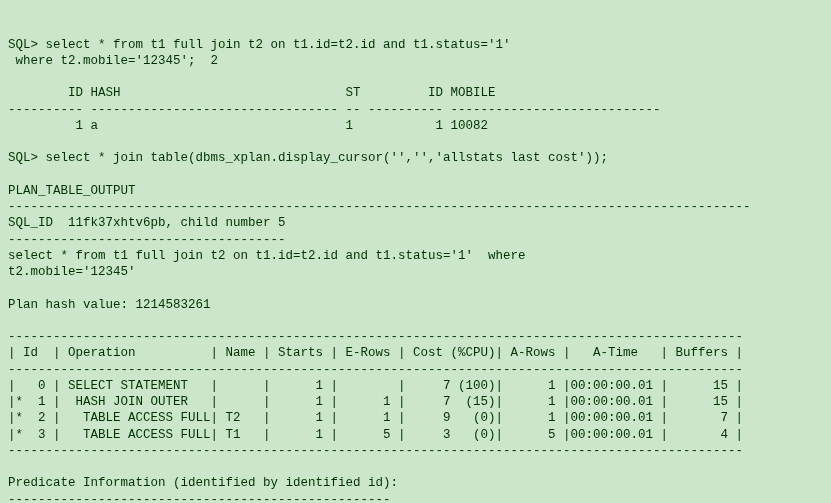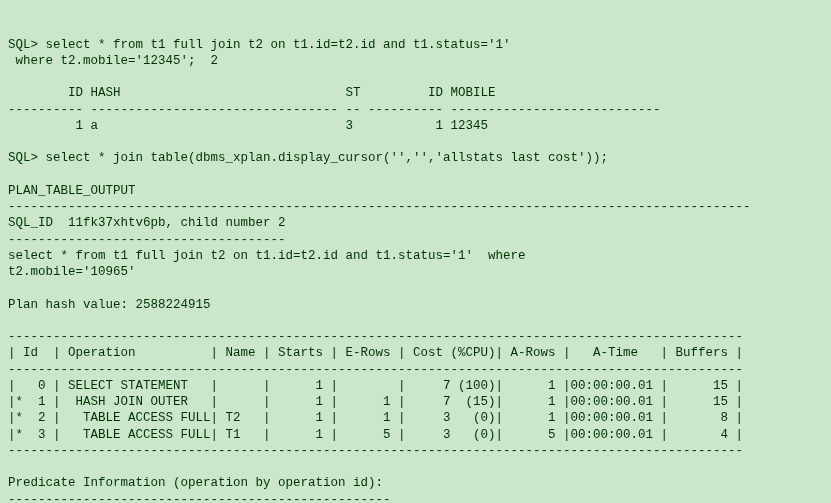--- a/index.html
+++ b/index.html
@@ -18,41 +18,41 @@
   }
 </style>
 </head>
 <body>
 
 <span>SQL&gt;</span> <span>select * from t1 full join t2 on t1.id=t2.id and t1.status='1'</span>
  <span>where t2.mobile='12345';  2</span>
 
 <span>        ID HASH                              ST         ID MOBILE</span>
 <span>---------- --------------------------------- -- ---------- ----------------------------</span>
-<span>         1 a                                 3           1 12345</span>
+<span>         1 a                                 1           1 10082</span>
 
 <span>SQL&gt;</span> <span>select * join table(dbms_xplan.display_cursor('','','allstats last cost'));</span>
 
 <span>PLAN_TABLE_OUTPUT</span>
 <span>---------------------------------------------------------------------------------------------------</span>
-<span>SQL_ID  11fk37xhtv6pb, child number 2</span>
+<span>SQL_ID  11fk37xhtv6pb, child number 5</span>
 <span>-------------------------------------</span>
 <span>select * from t1 full join t2 on t1.id=t2.id and t1.status='1'  where</span>
-<span>t2.mobile='10965'</span>
+<span>t2.mobile='12345'</span>
 
-<span>Plan hash value: 2588224915</span>
+<span>Plan hash value: 1214583261</span>
 
 <span>--------------------------------------------------------------------------------------------------</span>
 <span>| Id  | Operation          | Name | Starts | E-Rows | Cost (%CPU)| A-Rows |   A-Time   | Buffers |</span>
 <span>--------------------------------------------------------------------------------------------------</span>
 <span>|   0 | SELECT STATEMENT   |      |      1 |        |     7 (100)|      1 |00:00:00.01 |      15 |</span>
 <span>|*  1 |  HASH JOIN OUTER   |      |      1 |      1 |     7  (15)|      1 |00:00:00.01 |      15 |</span>
-<span>|*  2 |   TABLE ACCESS FULL| T2   |      1 |      1 |     3   (0)|      1 |00:00:00.01 |       8 |</span>
+<span>|*  2 |   TABLE ACCESS FULL| T2   |      1 |      1 |     9   (0)|      1 |00:00:00.01 |       7 |</span>
 <span>|*  3 |   TABLE ACCESS FULL| T1   |      1 |      5 |     3   (0)|      5 |00:00:00.01 |       4 |</span>
 <span>--------------------------------------------------------------------------------------------------</span>
 
-<span>Predicate Information (operation by operation id):</span>
+<span>Predicate Information (identified by identified id):</span>
 <span>---------------------------------------------------</span>
 
 
 
 
 
 
 </body></html>

